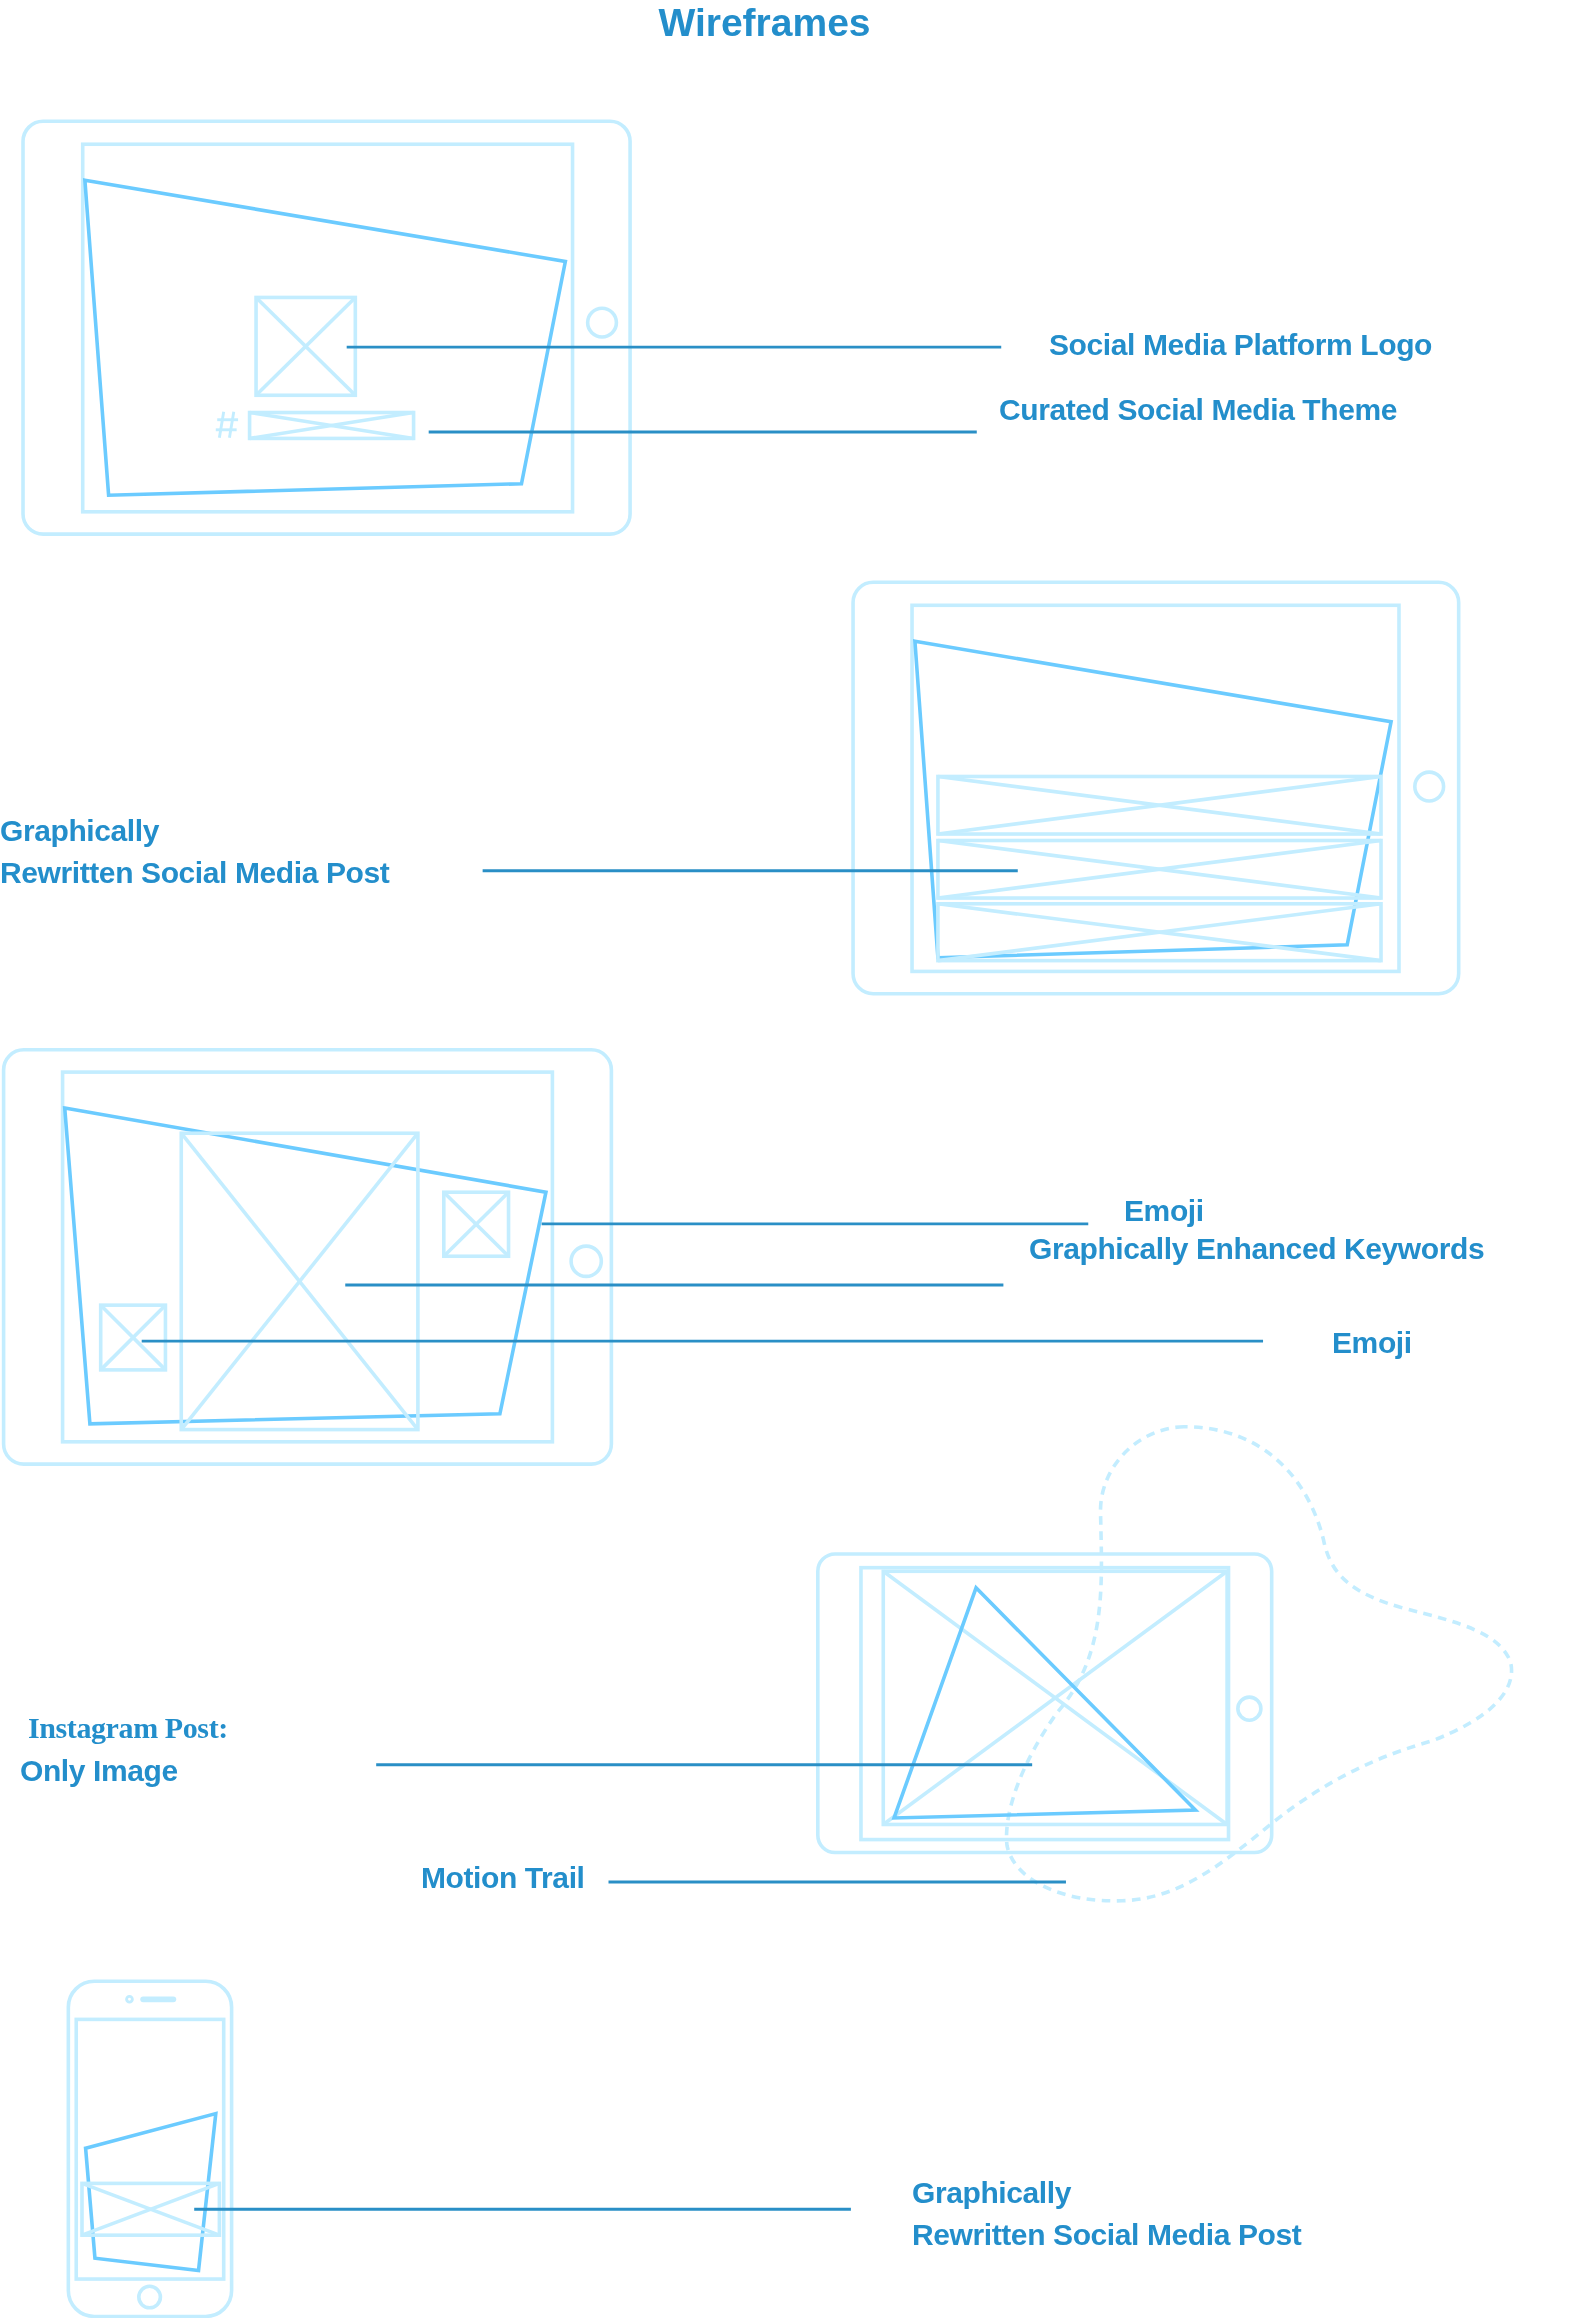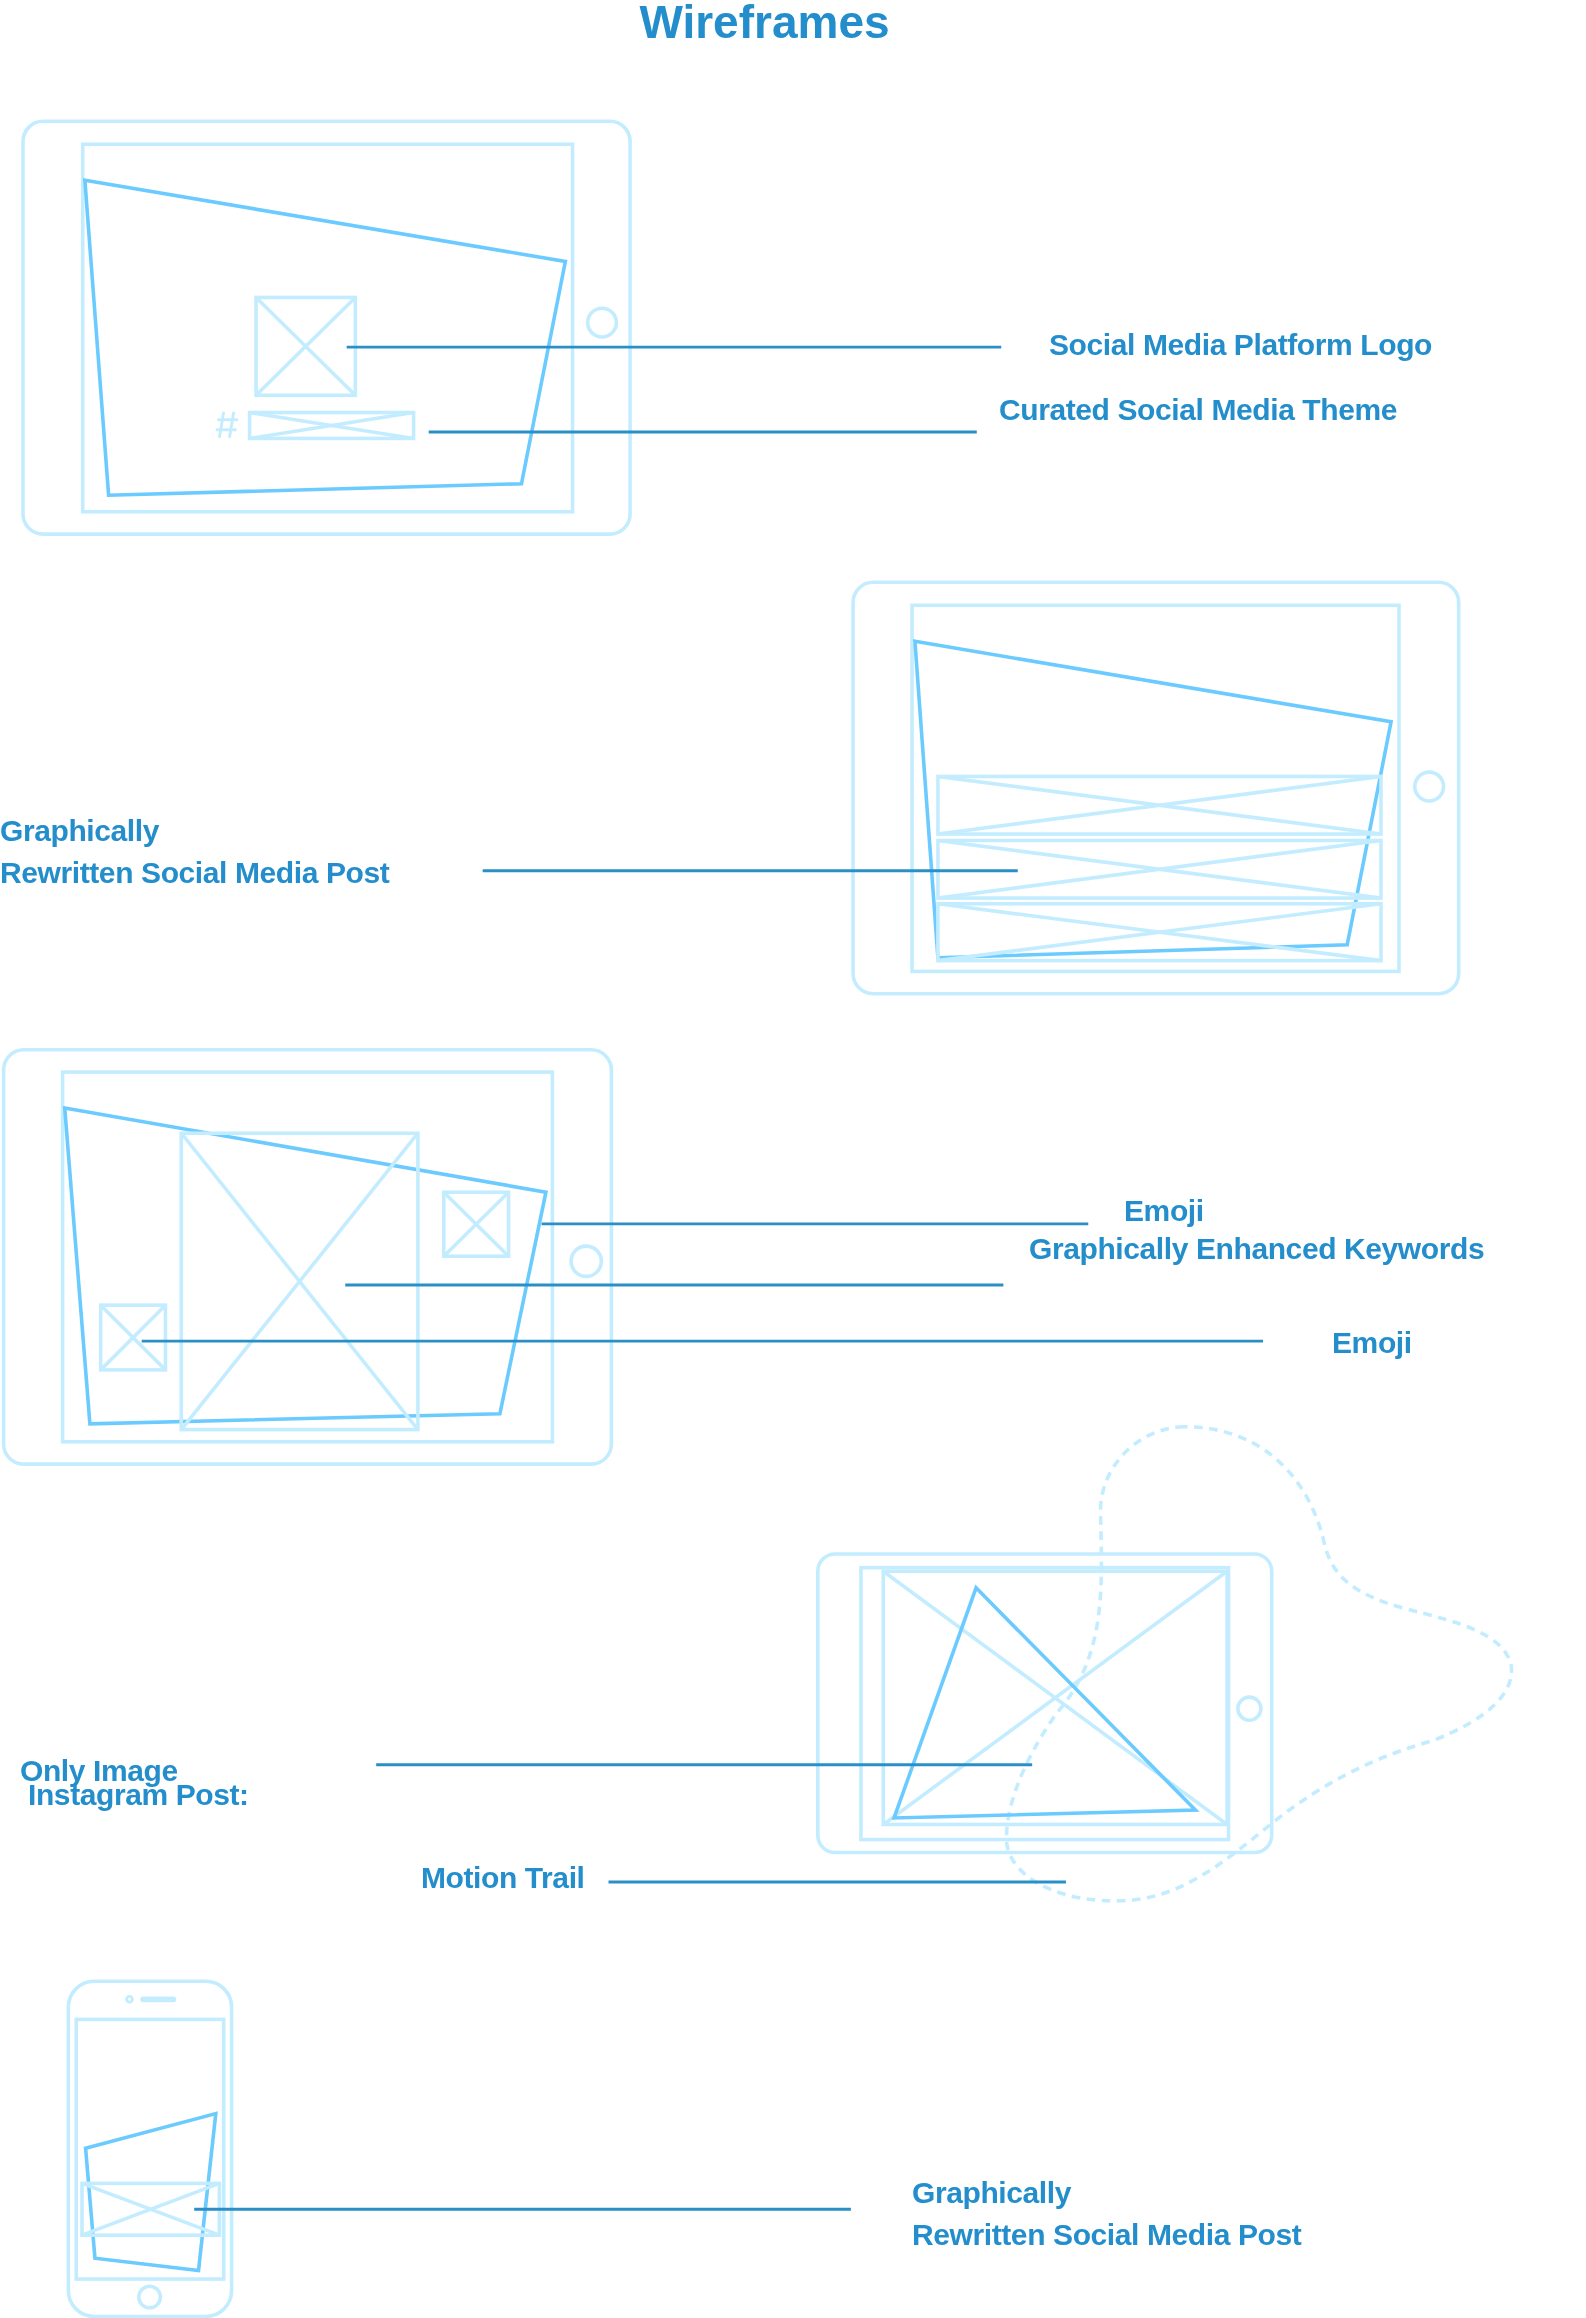--- a/index.html
+++ b/index.html
@@ -15,21 +15,21 @@
     white-space: nowrap;
     letter-spacing: -0.4px;
   }
   .title {
     position: absolute;
     left: 0; width: 1529px; top: 0;
     text-align: center;
     font-family: "Liberation Sans", sans-serif;
     font-weight: bold;
     color: #238ECB;
-    font-size: 46px;
+    font-size: 39px;
     line-height: 45px;
   }
 </style>
 </head>
 <body>
 
 <div class="title">Wireframes</div>
 
 <svg id="stage" width="1586" height="2319" viewBox="0 0 2205 3223" xmlns="http://www.w3.org/2000/svg">
   <g fill="none" stroke-linejoin="miter">
@@ -152,19 +152,19 @@
 <div class="lbl" style="left:1049px; top:324px;">Social Media Platform Logo</div>
 <div class="lbl" style="left:999px; top:389px;">Curated Social Media Theme</div>
 
 <div class="lbl" style="left:0px; top:810px;">Graphically</div>
 <div class="lbl" style="left:0px; top:852px;">Rewritten Social Media Post</div>
 
 <div class="lbl" style="left:1124px; top:1190px;">Emoji</div>
 <div class="lbl" style="left:1029px; top:1228px;">Graphically Enhanced Keywords</div>
 <div class="lbl" style="left:1332px; top:1322px;">Emoji</div>
 
-<div class="lbl" style="left:28px; top:1774px;">Instagram Post:</div>
+<div class="lbl" style="left:28px; top:1707px;font-family:Liberation Serif, serif;">Instagram Post:</div>
 <div class="lbl" style="left:20px; top:1750px;">Only Image</div>
 <div class="lbl" style="left:384px; top:1857px;margin-left:37px;">Motion Trail</div>
 
 <div class="lbl" style="left:912px; top:2172px;">Graphically</div>
 <div class="lbl" style="left:912px; top:2214px;">Rewritten Social Media Post</div>
 
 
 </body></html>

